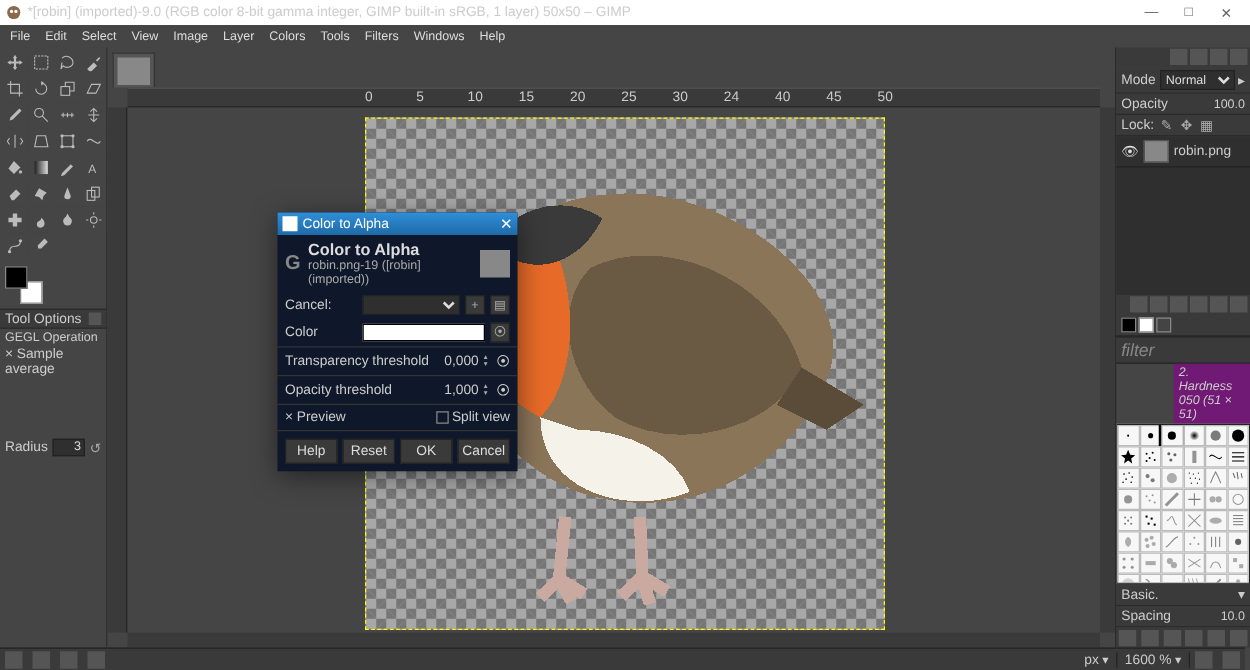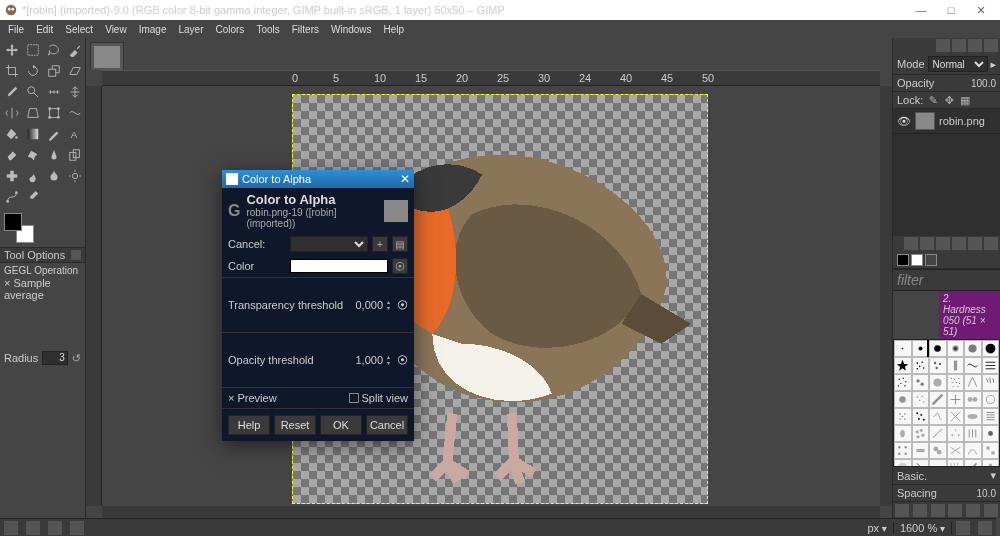--- a/index.html
+++ b/index.html
@@ -75,21 +75,21 @@
   .dlg-ti .cls { color: #fff; font-size: 12px; }
   .dlg-hdr { display: flex; align-items: center; padding: 4px 6px; gap: 6px;}
   .dlg-hdr .big { font-weight: bold; font-size: 13px; color:#ddd;}
   .dlg-hdr .sub { font-size: 10px; color: #aaa;}
   .dlg-hdr .hthumb { width: 26px; height: 22px; background: #888; margin-left: auto;}
   .dlg-row { display: flex; align-items: center; padding: 3px 6px; gap: 4px;}
   .dlg-row label { width: 58px; font-size: 11px; }
   .dlg-row select { flex: 1; background: #2f2f2f; border: 1px solid #222; color: #ddd; height: 16px; font-size: 10px;}
   .dlg-row .sqbtn { width: 16px; height: 16px; background: #3a3a3a; border: 1px solid #222; display:flex; align-items:center; justify-content:center; color:#aaa; font-size:10px;}
   .colorfield { flex: 1; height: 14px; background: #fff; border: 1px solid #000;}
-  .numrow { display: flex; align-items: center; padding: 20px 6px; border-top: 1px solid #333;}
+  .numrow { display: flex; align-items: center; padding: 4px 6px; border-top: 1px solid #333;}
   .numrow label { flex: 1; font-size: 11px; }
   .numrow .num { font-size: 11px; margin-right: 4px;}
   .numrow .spin2 { width: 10px; height: 14px; display:flex; flex-direction:column; justify-content:center; }
   .numrow .spin2::before { content:"▴"; font-size:6px; line-height:6px; color:#aaa;}
   .numrow .spin2::after { content:"▾"; font-size:6px; line-height:6px; color:#aaa;}
   .chkrow { display: flex; align-items: center; padding: 4px 6px; border-top: 1px solid #333; font-size: 11px;}
   .chkrow .r { margin-left: auto; display:flex; align-items:center; gap:3px;}
   .btnrow { display: flex; gap: 4px; padding: 6px; border-top: 1px solid #333;}
   .btn { flex: 1; height: 20px; background: #3a3a3a; border: 1px solid #222; display: flex; align-items: center; justify-content: center; font-size: 11px; color: #ddd;}
   .gimp-logo { width:14px; height:14px; display:inline-flex; align-items:center; justify-content:center;}

